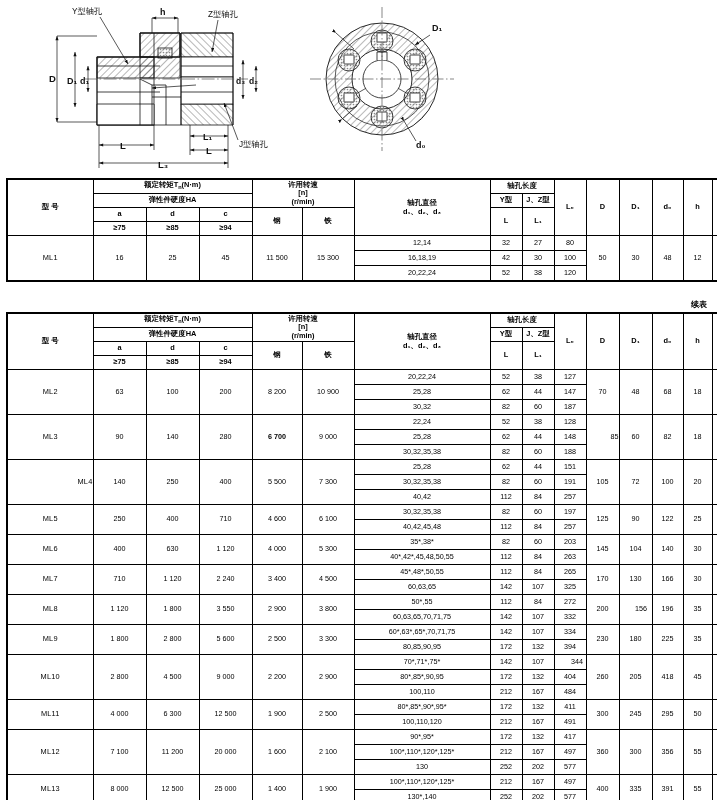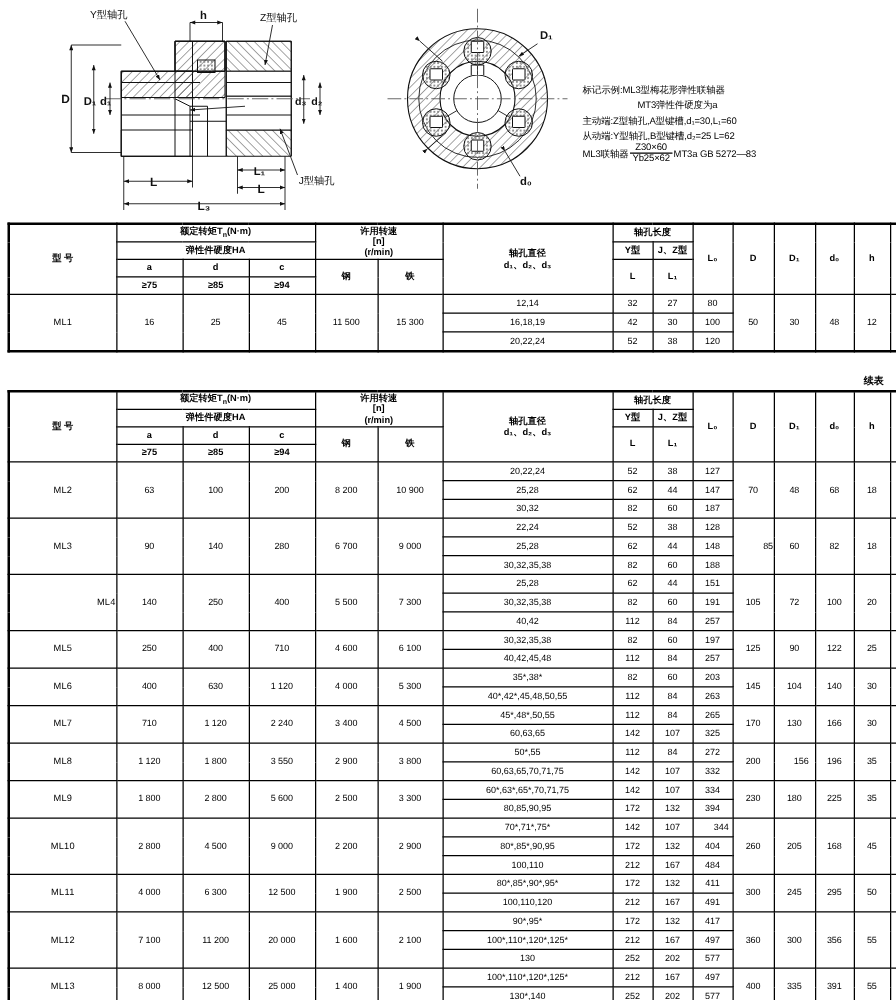--- a/index.html
+++ b/index.html
@@ -245,29 +245,20 @@
 
         <line x1="-46" y1="-46" x2="-28" y2="-30" stroke="#111" stroke-width="0.7" marker-start="url(#arrS)"></line>
         <line x1="-40" y1="40" x2="-25" y2="27" stroke="#111" stroke-width="0.7" marker-start="url(#arrS)"></line>
       </g>
       <g font-family="Liberation Sans, sans-serif" font-size="9" font-weight="bold" fill="#111">
         <text x="432" y="31">D₁</text>
         <text x="416" y="148">d₀</text>
       </g>
     </svg>
 
-    <div class="mark-example">
-      <div class="ln">标记示例:ML3型梅花形弹性联轴器</div>
-      <div class="ln center">MT3弹性件硬度为a</div>
-      <div class="ln">主动端:Z型轴孔,A型键槽,d₁=30,L₁=60</div>
-      <div class="ln">从动端:Y型轴孔,B型键槽,d₂=25  L=62</div>
-      <div class="ln">
-        <span>ML3联轴器</span><span class="frac"><span class="num">Z30×60</span><span class="den">Yb25×62</span></span><span>MT3a  GB 5272—83</span>
-      </div>
-    </div>
   </div>
 
   <div class="tbl-wrap">
     <table class="spec outer-thick">
       <colgroup>
         <col style="width:86px">
           <col style="width:53px">
           <col style="width:53px">
           <col style="width:53px">
         <col style="width:50px">
@@ -447,21 +438,21 @@
             <td class="bore" style="height: 14px;">30,32</td>
             <td class="num" style="height: 14px;">82</td>
             <td class="num" style="height: 14px;">60</td>
             <td class="num" style="height: 14px;">187</td>
           </tr>
           <tr>
             <td class="model" rowspan="3" style="height: 14px;">ML3</td>
             <td class="num" rowspan="3" style="height: 14px;">90</td>
             <td class="num" rowspan="3" style="height: 14px;">140</td>
             <td class="num" rowspan="3" style="height: 14px;">280</td>
-            <td class="num" rowspan="3" style="height: 14px;">6 700</td>
+            <td class="num" rowspan="3" style="height: 14px; font-weight: bold;">6 700</td>
             <td class="num" rowspan="3" style="height: 14px;">9 000</td>
             <td class="bore" style="height: 14px;">22,24</td>
             <td class="num" style="height: 14px;">52</td>
             <td class="num" style="height: 14px;">38</td>
             <td class="num" style="height: 14px;">128</td>
             <td class="num" rowspan="3" style="height: 14px; text-align: right;">85</td>
             <td class="num" rowspan="3" style="height: 14px;">60</td>
             <td class="num" rowspan="3" style="height: 14px;">82</td>
             <td class="num" rowspan="3" style="height: 14px;">18</td>
             <td class="num" rowspan="3" style="height: 14px;">2.5</td>
@@ -628,21 +619,21 @@
             <td class="num" rowspan="3" style="height: 14px;">4 500</td>
             <td class="num" rowspan="3" style="height: 14px;">9 000</td>
             <td class="num" rowspan="3" style="height: 14px;">2 200</td>
             <td class="num" rowspan="3" style="height: 14px;">2 900</td>
             <td class="bore" style="height: 14px;">70*,71*,75*</td>
             <td class="num" style="height: 14px;">142</td>
             <td class="num" style="height: 14px;">107</td>
             <td class="num" style="height: 14px; padding-left: 14px;">344</td>
             <td class="num" rowspan="3" style="height: 14px;">260</td>
             <td class="num" rowspan="3" style="height: 14px;">205</td>
-            <td class="num" rowspan="3" style="height: 14px;">168</td>
+            <td class="num" rowspan="3" style="height: 14px;">418</td>
             <td class="num" rowspan="3" style="height: 14px;">45</td>
             <td class="num" rowspan="3" style="height: 14px;">59.0</td>
           </tr>
           <tr>
             <td class="bore" style="height: 14px;">80*,85*,90,95</td>
             <td class="num" style="height: 14px;">172</td>
             <td class="num" style="height: 14px;">132</td>
             <td class="num" style="height: 14px;">404</td>
           </tr>
           <tr>

